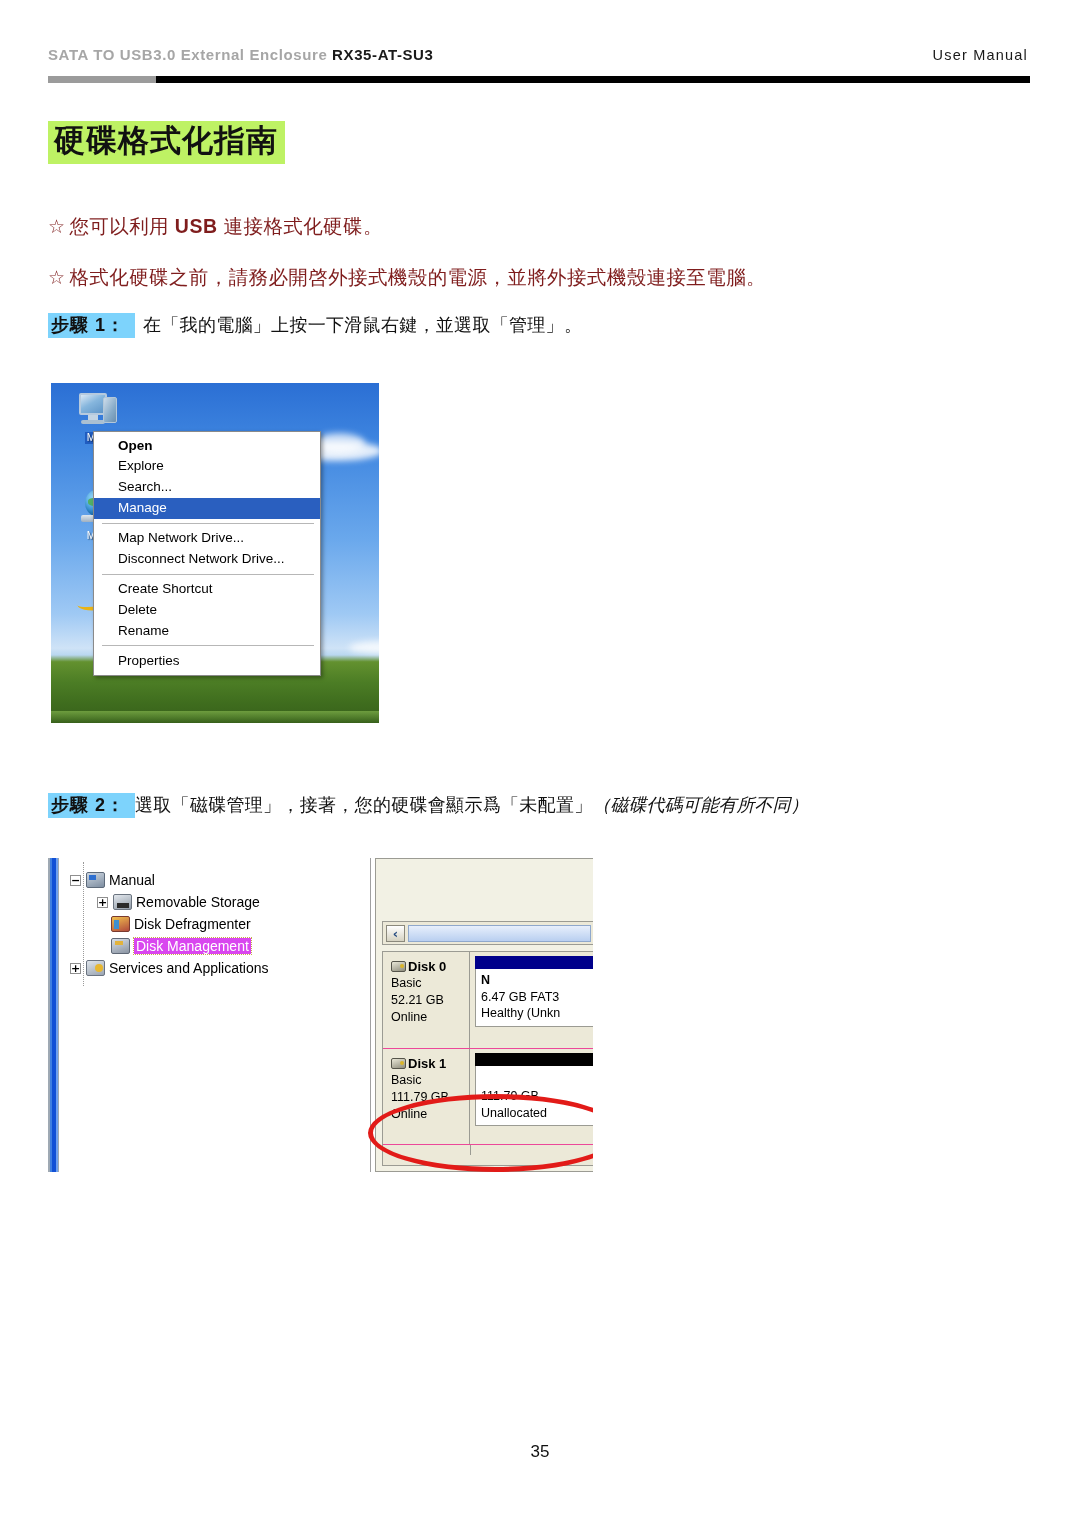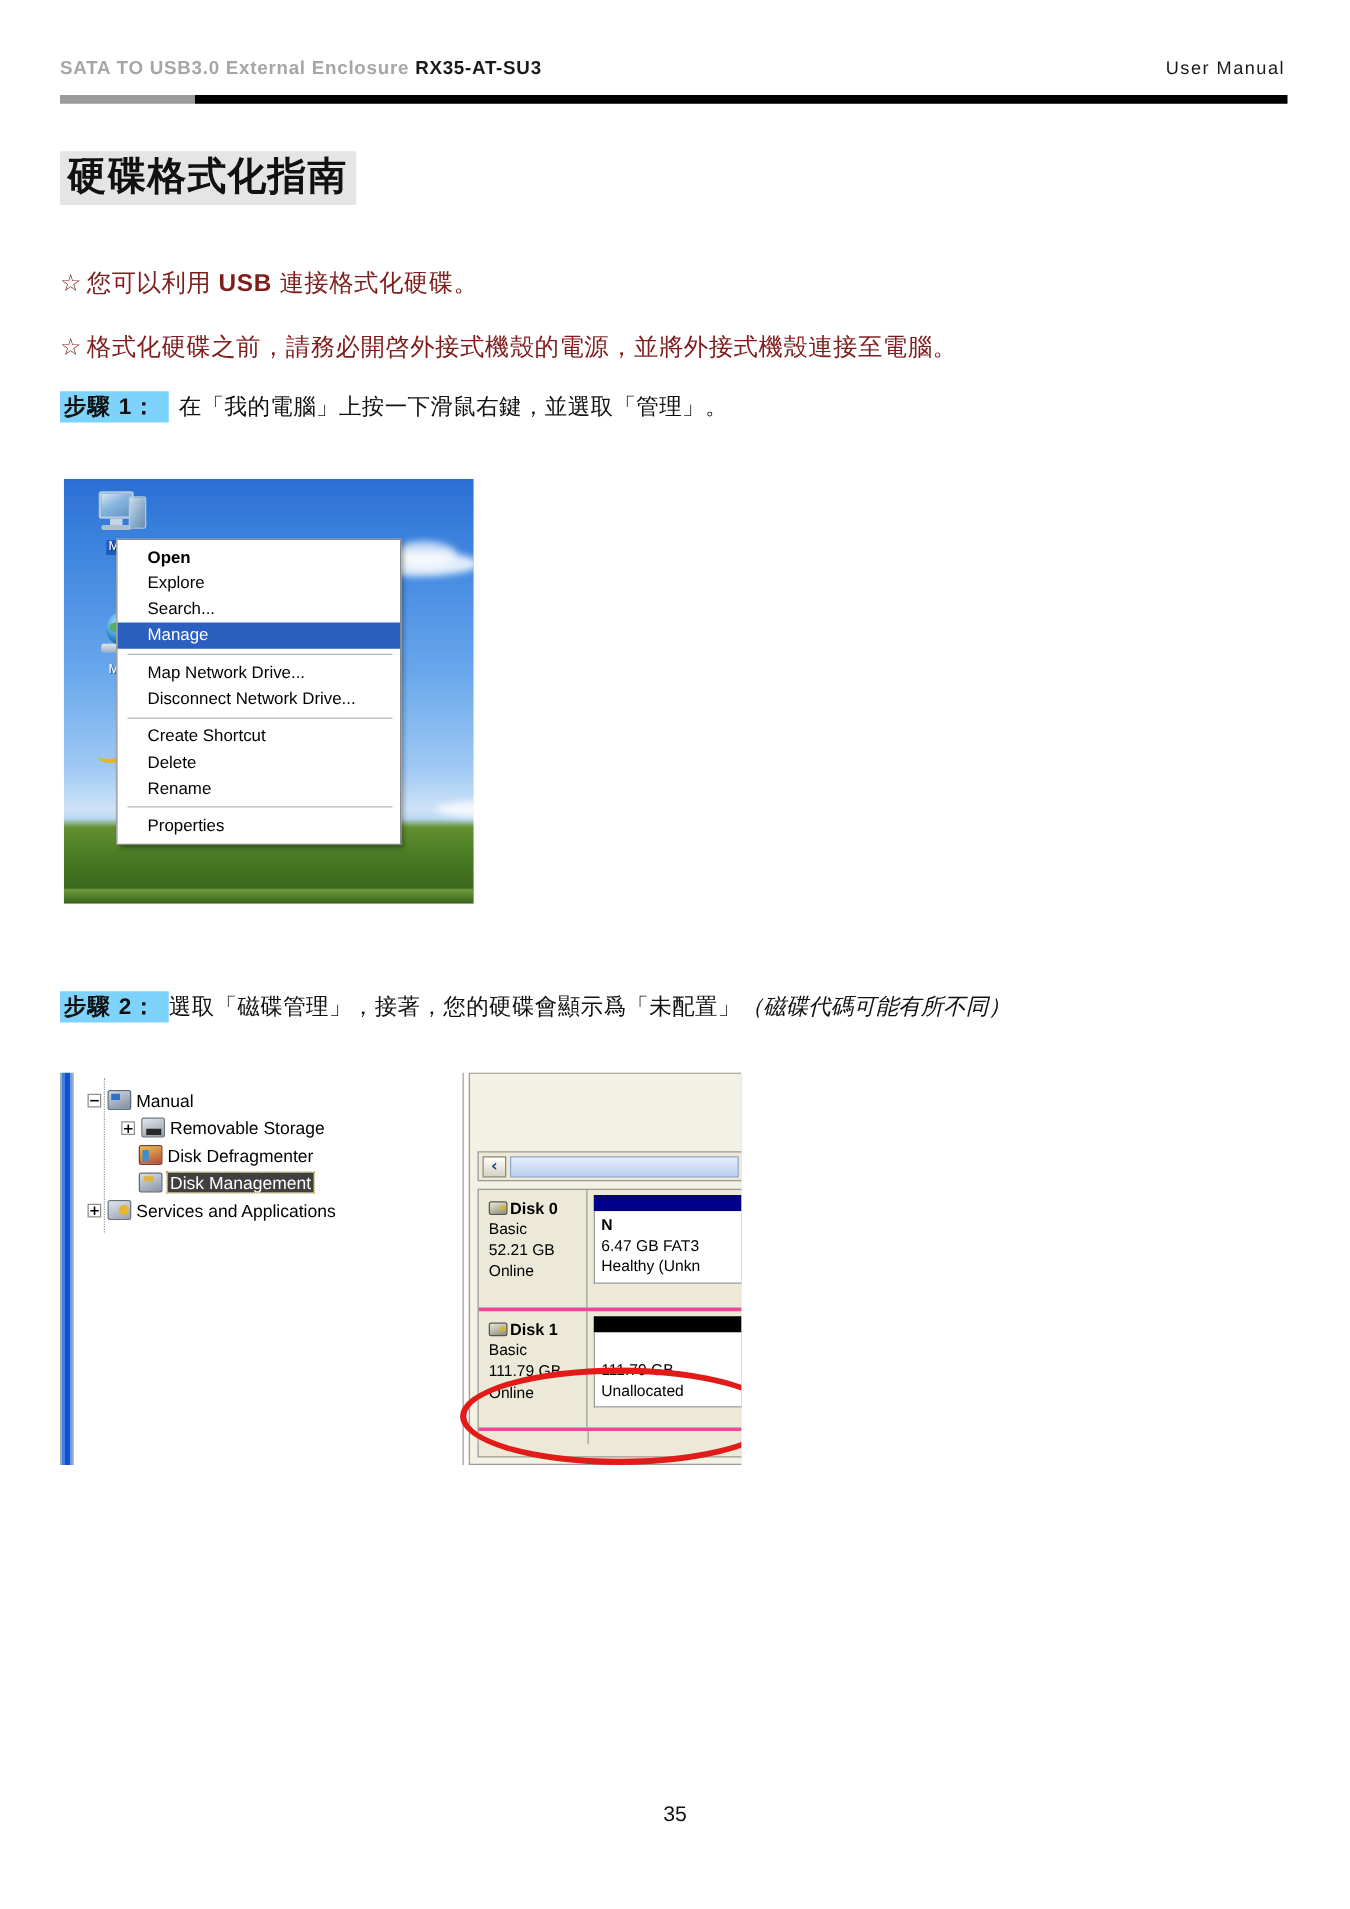--- a/index.html
+++ b/index.html
@@ -27,21 +27,21 @@
     position:absolute; right:52px; top:47px;
     font-size:14.5px; color:#1a1a1a; letter-spacing:1.2px; white-space:nowrap;
   }
   #rule { position:absolute; left:48px; top:76px; width:982px; height:7px; }
   #rule .grey { position:absolute; left:0; top:0; width:108px; height:7px; background:#9b9b9b; }
   #rule .black { position:absolute; left:108px; top:0; width:874px; height:7px; background:#000000; }
 
   
   #page-title {
     position:absolute; left:48px; top:121px;
-    background:#e5e5e5; color:#111;
+    background:#bef264; color:#111;
     font-size:31px; font-weight:bold;
     padding:3px 7px 5px 6px;
     letter-spacing:1px; line-height:1.12;
     white-space:nowrap;
   }
 
   
   .bullet {
     position:absolute; left:48px;
     font-size:19.5px; color:#7f1d1d; white-space:nowrap;
@@ -207,21 +207,21 @@
   .ic-removable { background:linear-gradient(160deg,#e3e8ee,#8f9aa6); border:1px solid #6b7480; }
   .ic-removable::after{content:"";position:absolute;left:3px;top:8px;width:12px;height:5px;background:#2a2a2a;}
   .ic-defrag { background:linear-gradient(160deg,#f2c14e,#b04a3c); border:1px solid #7a3a2f; }
   .ic-defrag::after{content:"";position:absolute;left:2px;top:3px;width:5px;height:9px;background:#3f8fd0;}
   .ic-diskmgmt { background:linear-gradient(160deg,#d8dfe8,#8a94a2); border:1px solid #5f6876; }
   .ic-diskmgmt::after{content:"";position:absolute;left:3px;top:2px;width:8px;height:4px;background:#e2b33c;}
   .ic-services { background:linear-gradient(160deg,#dfe5ec,#9aa4b1); border:1px solid #6a7380; }
   .ic-services::after{content:"";position:absolute;left:8px;top:3px;width:8px;height:8px;background:#e7b730;border-radius:50%;}
   .tlabel { vertical-align:middle; }
   .tlabel.sel {
-    background:#404040; color:#ffffff;
+    background:#d946ef; color:#ffffff;
     outline:1px dotted #c8a94a; padding:0 2px;
   }
   .tline-v {
     position:absolute; left:21px; top:10px; width:0;
     border-left:1px dotted #9a9a9a;
   }
 
   
   #dm-pane {
     position:absolute; left:322px; top:0; width:223px; height:314px;
@@ -245,21 +245,21 @@
   }
   #dm-collapse-bar {
     position:absolute; left:25px; top:3px; right:3px; height:17px;
     background:linear-gradient(180deg,#e7effc,#b9cff0);
     border:1px solid #8fa8cc;
   }
   #dm-list {
     position:absolute; left:6px; top:92px; width:213px; height:215px;
     background:#ece9d8; border:1px solid #9b9b93;
   }
-  .disk-row { position:absolute; left:0; width:213px; border-bottom:3px solid #ec4899; }
+  .disk-row { position:absolute; left:0; width:213px; border-bottom:1px solid #ec4899; }
   .disk-info {
     position:absolute; left:0; top:0; width:87px; height:100%;
     border-right:1px solid #9b9b93;
     padding:6px 0 0 8px;
     font-size:12.5px; color:#000; line-height:1.33;
   }
   .disk-info .title { font-weight:bold; font-size:13px; }
   .disk-ico {
     display:inline-block; width:15px; height:11px; vertical-align:-1px;
     margin-right:2px;

